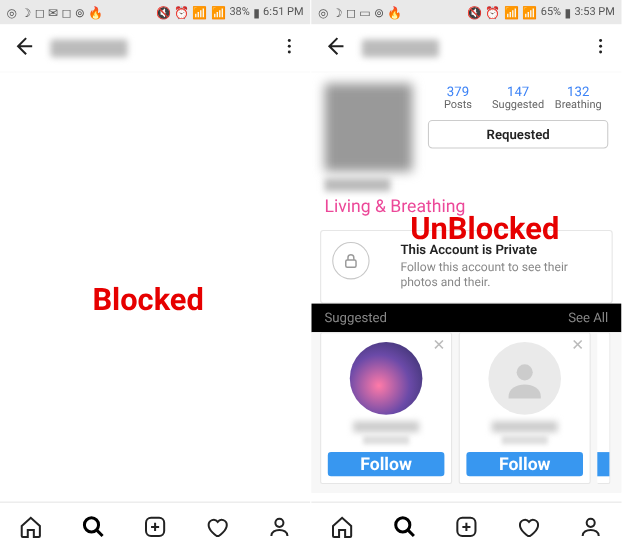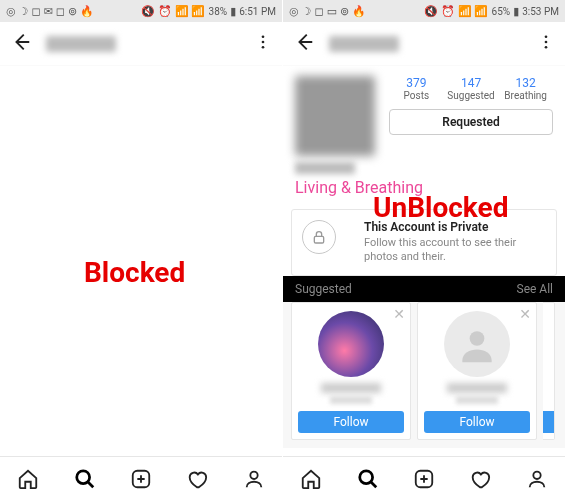--- a/index.html
+++ b/index.html
@@ -39,21 +39,21 @@
 .sugg-header{display:flex;justify-content:space-between;align-items:center;padding:6px 12px 6px;background:#000000}
 .sugg-header span{font-size:12px;color:#888}
 .sugg-row{display:flex;gap:6px;padding:0 8px 8px;background:#f7f7f7}
 .sugg-card{width:120px;border:1px solid #e6e6e6;border-radius:2px;background:#fff;padding:8px 6px 6px;position:relative;display:flex;flex-direction:column;align-items:center}
 .sugg-close{position:absolute;top:4px;right:5px;color:#bbb;font-size:14px;line-height:1}
 .sugg-pic{width:66px;height:66px;border-radius:50%;margin-bottom:6px}
 .sugg-pic.sunset{background:radial-gradient(circle at 40% 60%,#ff7aa8 0%,#6b4aa8 50%,#2a2a5a 100%)}
 .sugg-pic.placeholder{background:#eaeaea;display:flex;align-items:center;justify-content:center}
 .sugg-name{width:60px;height:10px;background:#ccc;filter:blur(3px);margin-bottom:3px}
 .sugg-user{width:42px;height:8px;background:#ddd;filter:blur(2px);margin-bottom:7px}
-.follow-btn{width:100%;height:22px;background:#3897f0;color:#fff;font-size:12px;font-weight:400;border-radius:3px;display:flex;align-items:center;justify-content:center}
+.follow-btn{width:100%;height:22px;background:#3897f0;color:#fff;font-size:16px;font-weight:700;border-radius:3px;display:flex;align-items:center;justify-content:center}
 .sugg-sliver{width:12px;border:1px solid #e6e6e6;border-left:none;background:#fff;border-radius:0 2px 2px 0;display:flex;align-items:flex-end;padding-bottom:6px}
 .sugg-sliver .follow-strip{width:100%;height:22px;background:#3897f0}
 .suggested-area{background:#f7f7f7}
 </style>
 </head>
 <body>
 
 <div class="phone blocked">
   <div class="status-bar">
     <div class="status-left">

